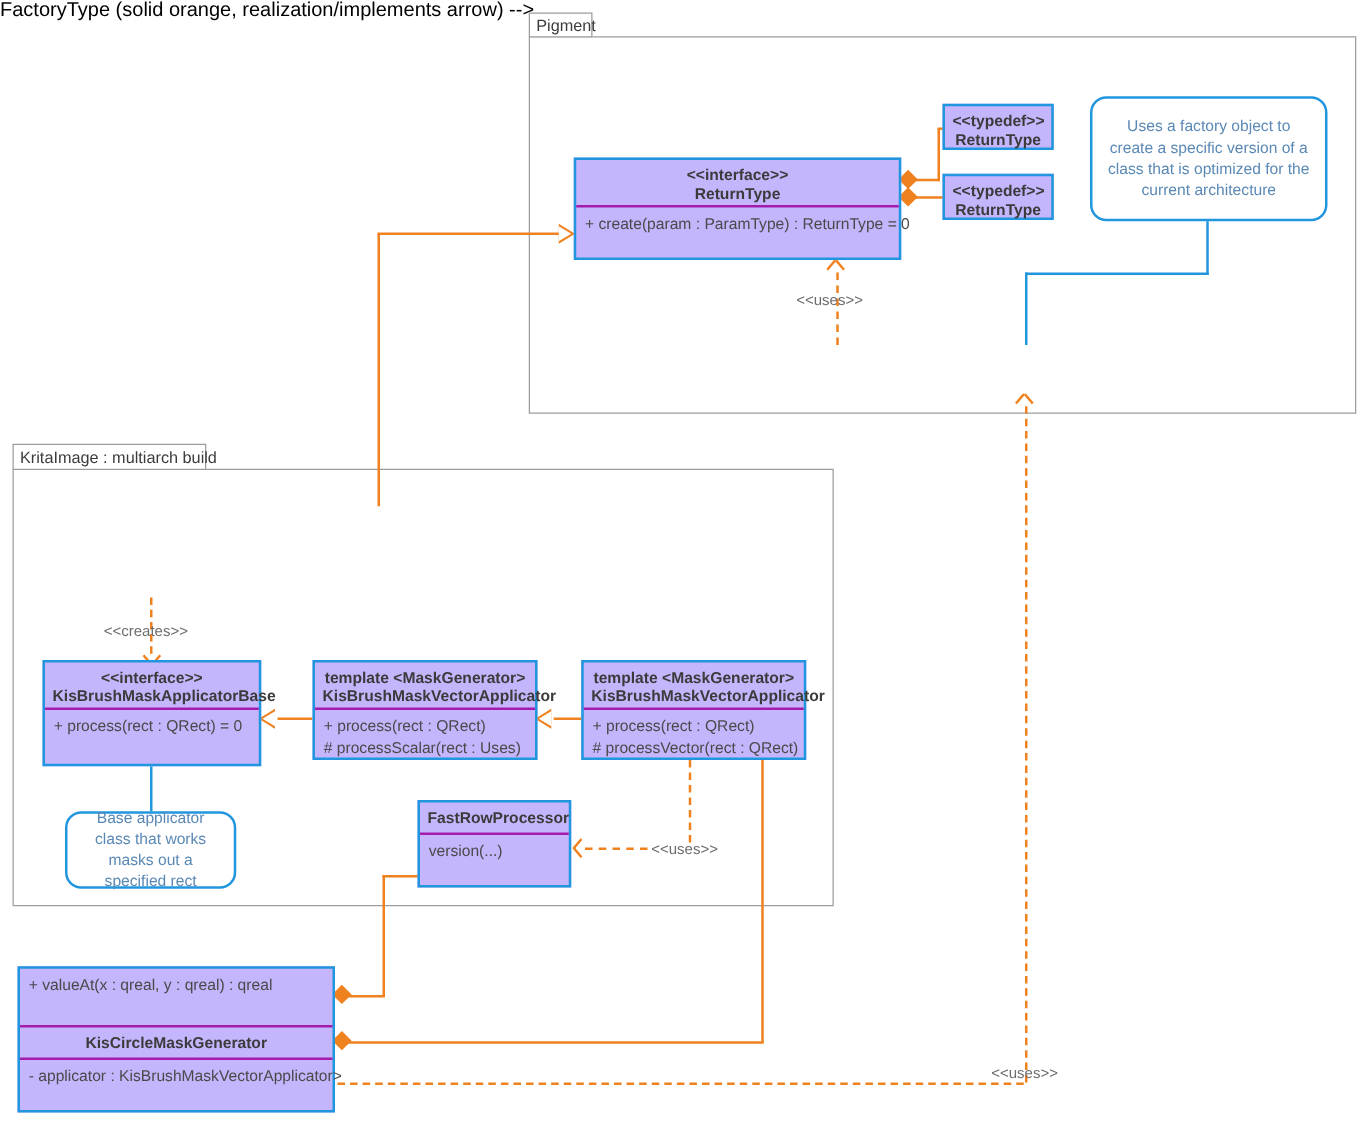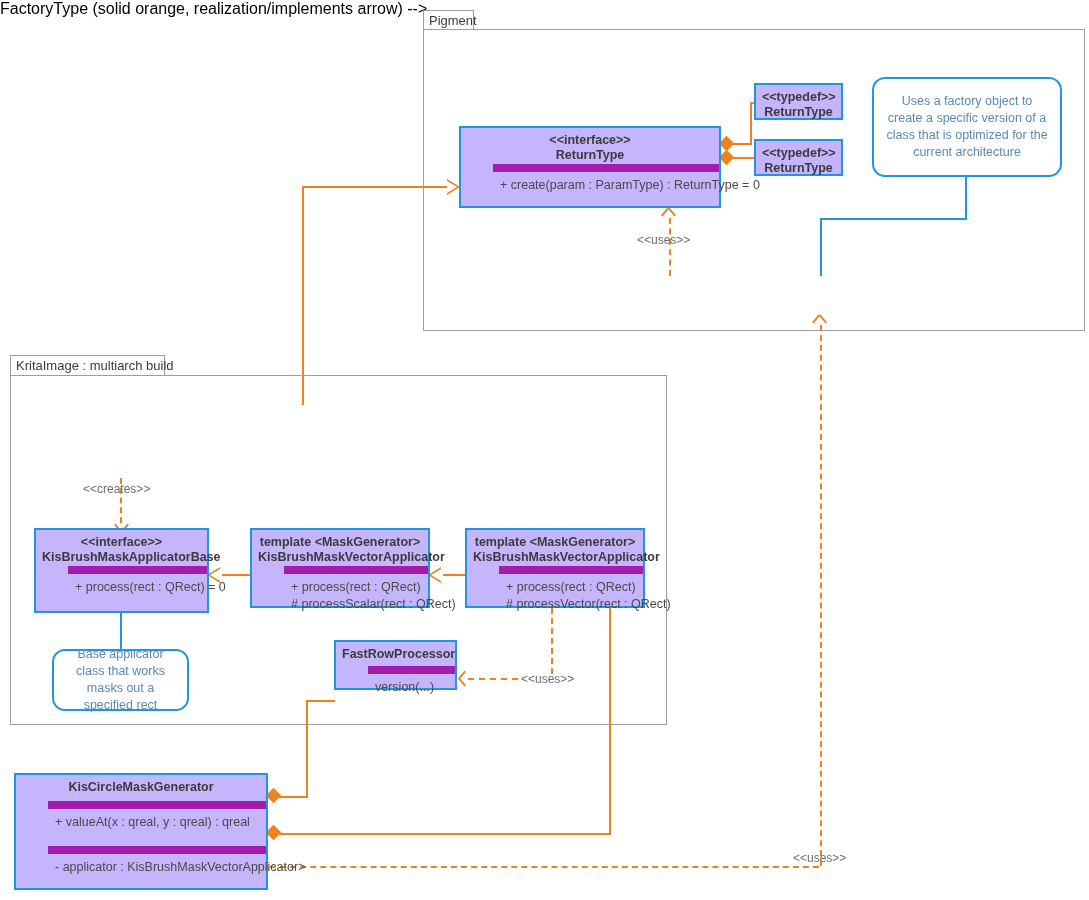--- a/index.html
+++ b/index.html
@@ -8,21 +8,21 @@
   #canvas{position:relative;width:1089px;height:900px;background:#fff;overflow:hidden;}
 
   
   .package{position:absolute;border:1.5px solid #9d9d9d;background:transparent;box-sizing:border-box;}
   .package-tab{position:absolute;border:1.5px solid #9d9d9d;background:#fff;box-sizing:border-box;
                font-size:13px;color:#3b3b3b;display:flex;align-items:center;padding:0 5px;white-space:nowrap;}
 
   
   .uml{position:absolute;border:2px solid #2196de;background:#c4b5fd;box-sizing:border-box;}
   .uml .sec{box-sizing:border-box;}
-  .uml .sec + .sec{border-top:8px solid #a21caf;margin-left:32px;}
+  .uml .sec + .sec{border-top:2px solid #a21caf;}
   .uml .hdr{text-align:center;font-weight:bold;color:#3b3b3b;font-size:12.5px;
             line-height:15px;padding:5px 6px;}
   .uml .hdr .stereo{font-weight:bold;display:block;}
   .uml .body{color:#4a4a4a;font-size:12.5px;line-height:17px;padding:5px 7px;}
   .uml .body .ln{display:block;white-space:nowrap;}
 
   
   .note{position:absolute;border:2px solid #2196de;border-radius:13px;background:#fff;
         box-sizing:border-box;color:#5b89b5;font-size:12.5px;line-height:17px;
         display:flex;align-items:center;justify-content:center;text-align:center;padding:16px 10px;}
@@ -104,21 +104,21 @@
    FactoryType (solid orange, realization/implements arrow) --&gt;
   <div class="ln-o ln-v" style="left:302px;top:187px;height:218px;"></div>
   <div class="ln-o ln-h" style="left:302px;top:186px;width:151px;"></div>
   <div class="tri-right" style="left:447px;top:179px;">
       <i></i>
     </div>
 
   
   <div class="dash-v" style="left:120px;top:478px;height:45px;"></div>
   <div class="arrow-up" style="left:114px;top:521px;transform:rotate(180deg);"></div>
-  <div class="label" style="left:83px;top:482px;">&lt;&lt;creates&gt;&gt;</div>
+  <div class="label" style="left:83px;top:498px;">&lt;&lt;creates&gt;&gt;</div>
 
   
   <div class="ln-o ln-h" style="left:222px;top:574px;width:28px;"></div>
   <div class="tri-left" style="left:207px;top:567px;">
       <i></i>
     </div>
 
   
   <div class="ln-o ln-h" style="left:443px;top:574px;width:22px;"></div>
   <div class="tri-left" style="left:428px;top:567px;">
@@ -201,21 +201,21 @@
   </div>
 
   
   <div class="uml" style="left:250px;top:528px;width:180px;height:80px;">
     <div class="sec hdr" style="height:36px;">
       <span class="stereo">template &lt;MaskGenerator&gt;</span>
       <span>KisBrushMaskVectorApplicator</span>
     </div>
     <div class="sec body">
       <span class="ln">+ process(rect : QRect)</span>
-      <span class="ln"># processScalar(rect : QRect)</span>
+      <span class="ln"># processScalar(rect : Uses)</span>
     </div>
   </div>
 
   
   <div class="uml" style="left:465px;top:528px;width:180px;height:80px;">
     <div class="sec hdr" style="height:36px;">
       <span class="stereo">template &lt;MaskGenerator&gt;</span>
       <span>KisBrushMaskVectorApplicator</span>
     </div>
     <div class="sec body">
@@ -223,35 +223,35 @@
       <span class="ln"># processVector(rect : QRect)</span>
     </div>
   </div>
 
   
   <div class="note" style="left:52px;top:649px;width:137px;height:62px;">
     <span>Base applicator class that works masks out a specified rect</span>
   </div>
 
   
-  <div class="uml" style="left:334px;top:640px;width:123px;height:50px;">
+  <div class="uml" style="left:334px;top:640px;width:123px;height:70px;">
     <div class="sec hdr" style="height:24px;">
       <span>FastRowProcessor</span>
     </div>
     <div class="sec body">
       <span class="ln">version(...)</span>
     </div>
   </div>
 
   
   <div class="uml" style="left:14px;top:773px;width:254px;height:117px;">
+    <div class="sec body" style="height:45px;">
+      <span class="ln">+ valueAt(x : qreal, y : qreal) : qreal</span>
+    </div>
     <div class="sec hdr" style="height:26px;">
       <span>KisCircleMaskGenerator</span>
     </div>
-    <div class="sec body" style="height:45px;">
-      <span class="ln">+ valueAt(x : qreal, y : qreal) : qreal</span>
-    </div>
     <div class="sec body">
       <span class="ln">- applicator : KisBrushMaskVectorApplicator&gt;</span>
     </div>
   </div>
 
 </div>
 
 </body></html>

